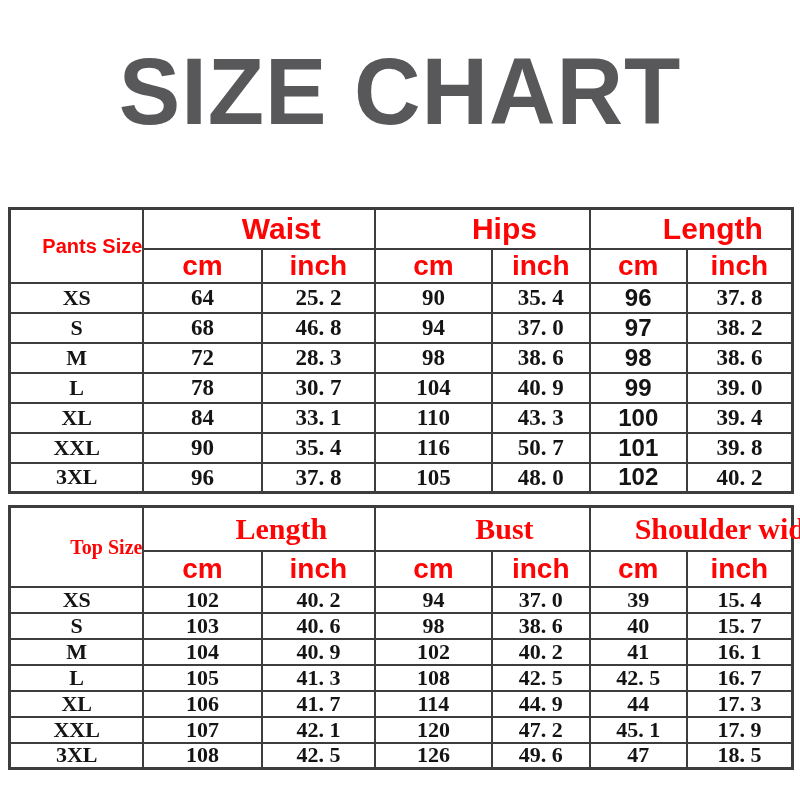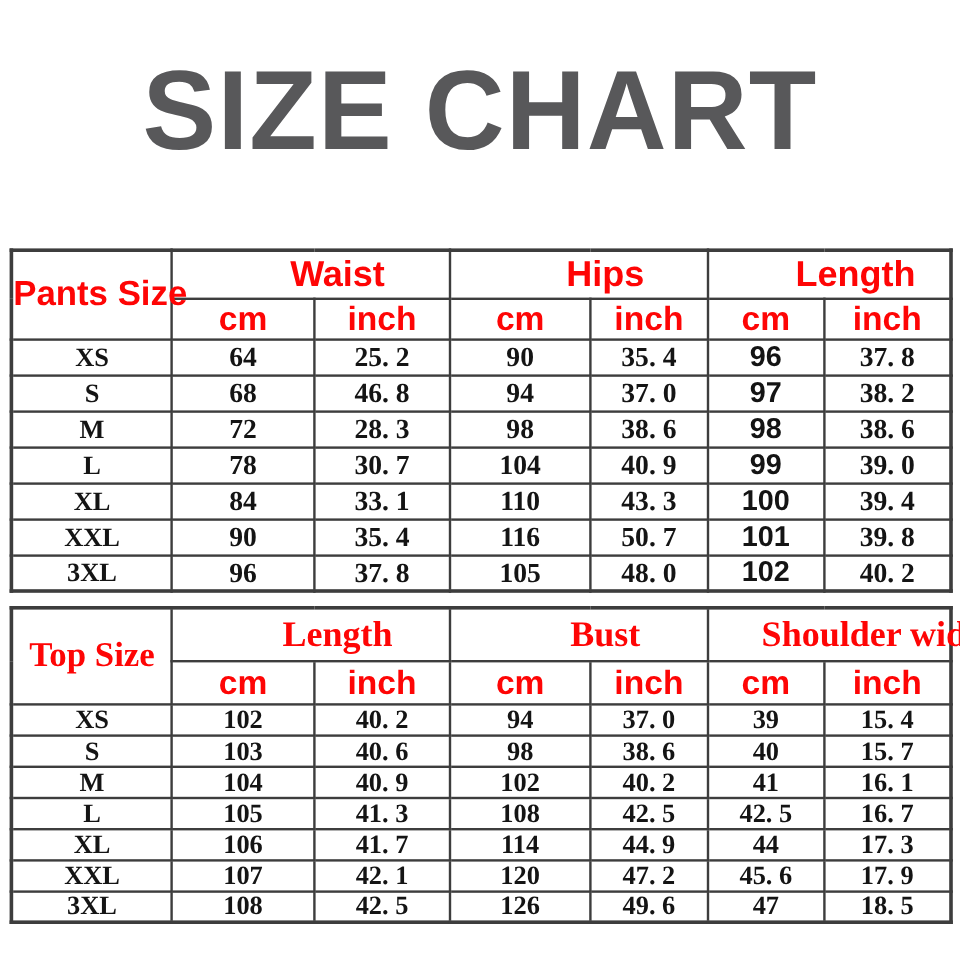--- a/index.html
+++ b/index.html
@@ -43,21 +43,22 @@
     padding:0;
     line-height:1;
     overflow:visible;
     white-space:nowrap;
   }
   table{border:3px solid var(--table-border);}
 
   .corner-cell{
     color:var(--header-red);
     font-weight:bold;
-    font-size:29px;
+    font-size:20px;
+    text-align:right;
   }
   .group-cell{
     color:var(--header-red);
     font-weight:bold;
     font-size:30px;
     padding-left:44px;
   }
   .unit-cell{
     color:var(--header-red);
     font-weight:bold;
@@ -257,21 +258,21 @@
           <td>44. 9</td>
           <td>44</td>
           <td>17. 3</td>
         </tr>
         <tr>
           <td class="size-cell">XXL</td>
           <td>107</td>
           <td>42. 1</td>
           <td>120</td>
           <td>47. 2</td>
-          <td>45. 6</td>
+          <td>45. 1</td>
           <td>17. 9</td>
         </tr>
         <tr>
           <td class="size-cell">3XL</td>
           <td>108</td>
           <td>42. 5</td>
           <td>126</td>
           <td>49. 6</td>
           <td>47</td>
           <td>18. 5</td>

